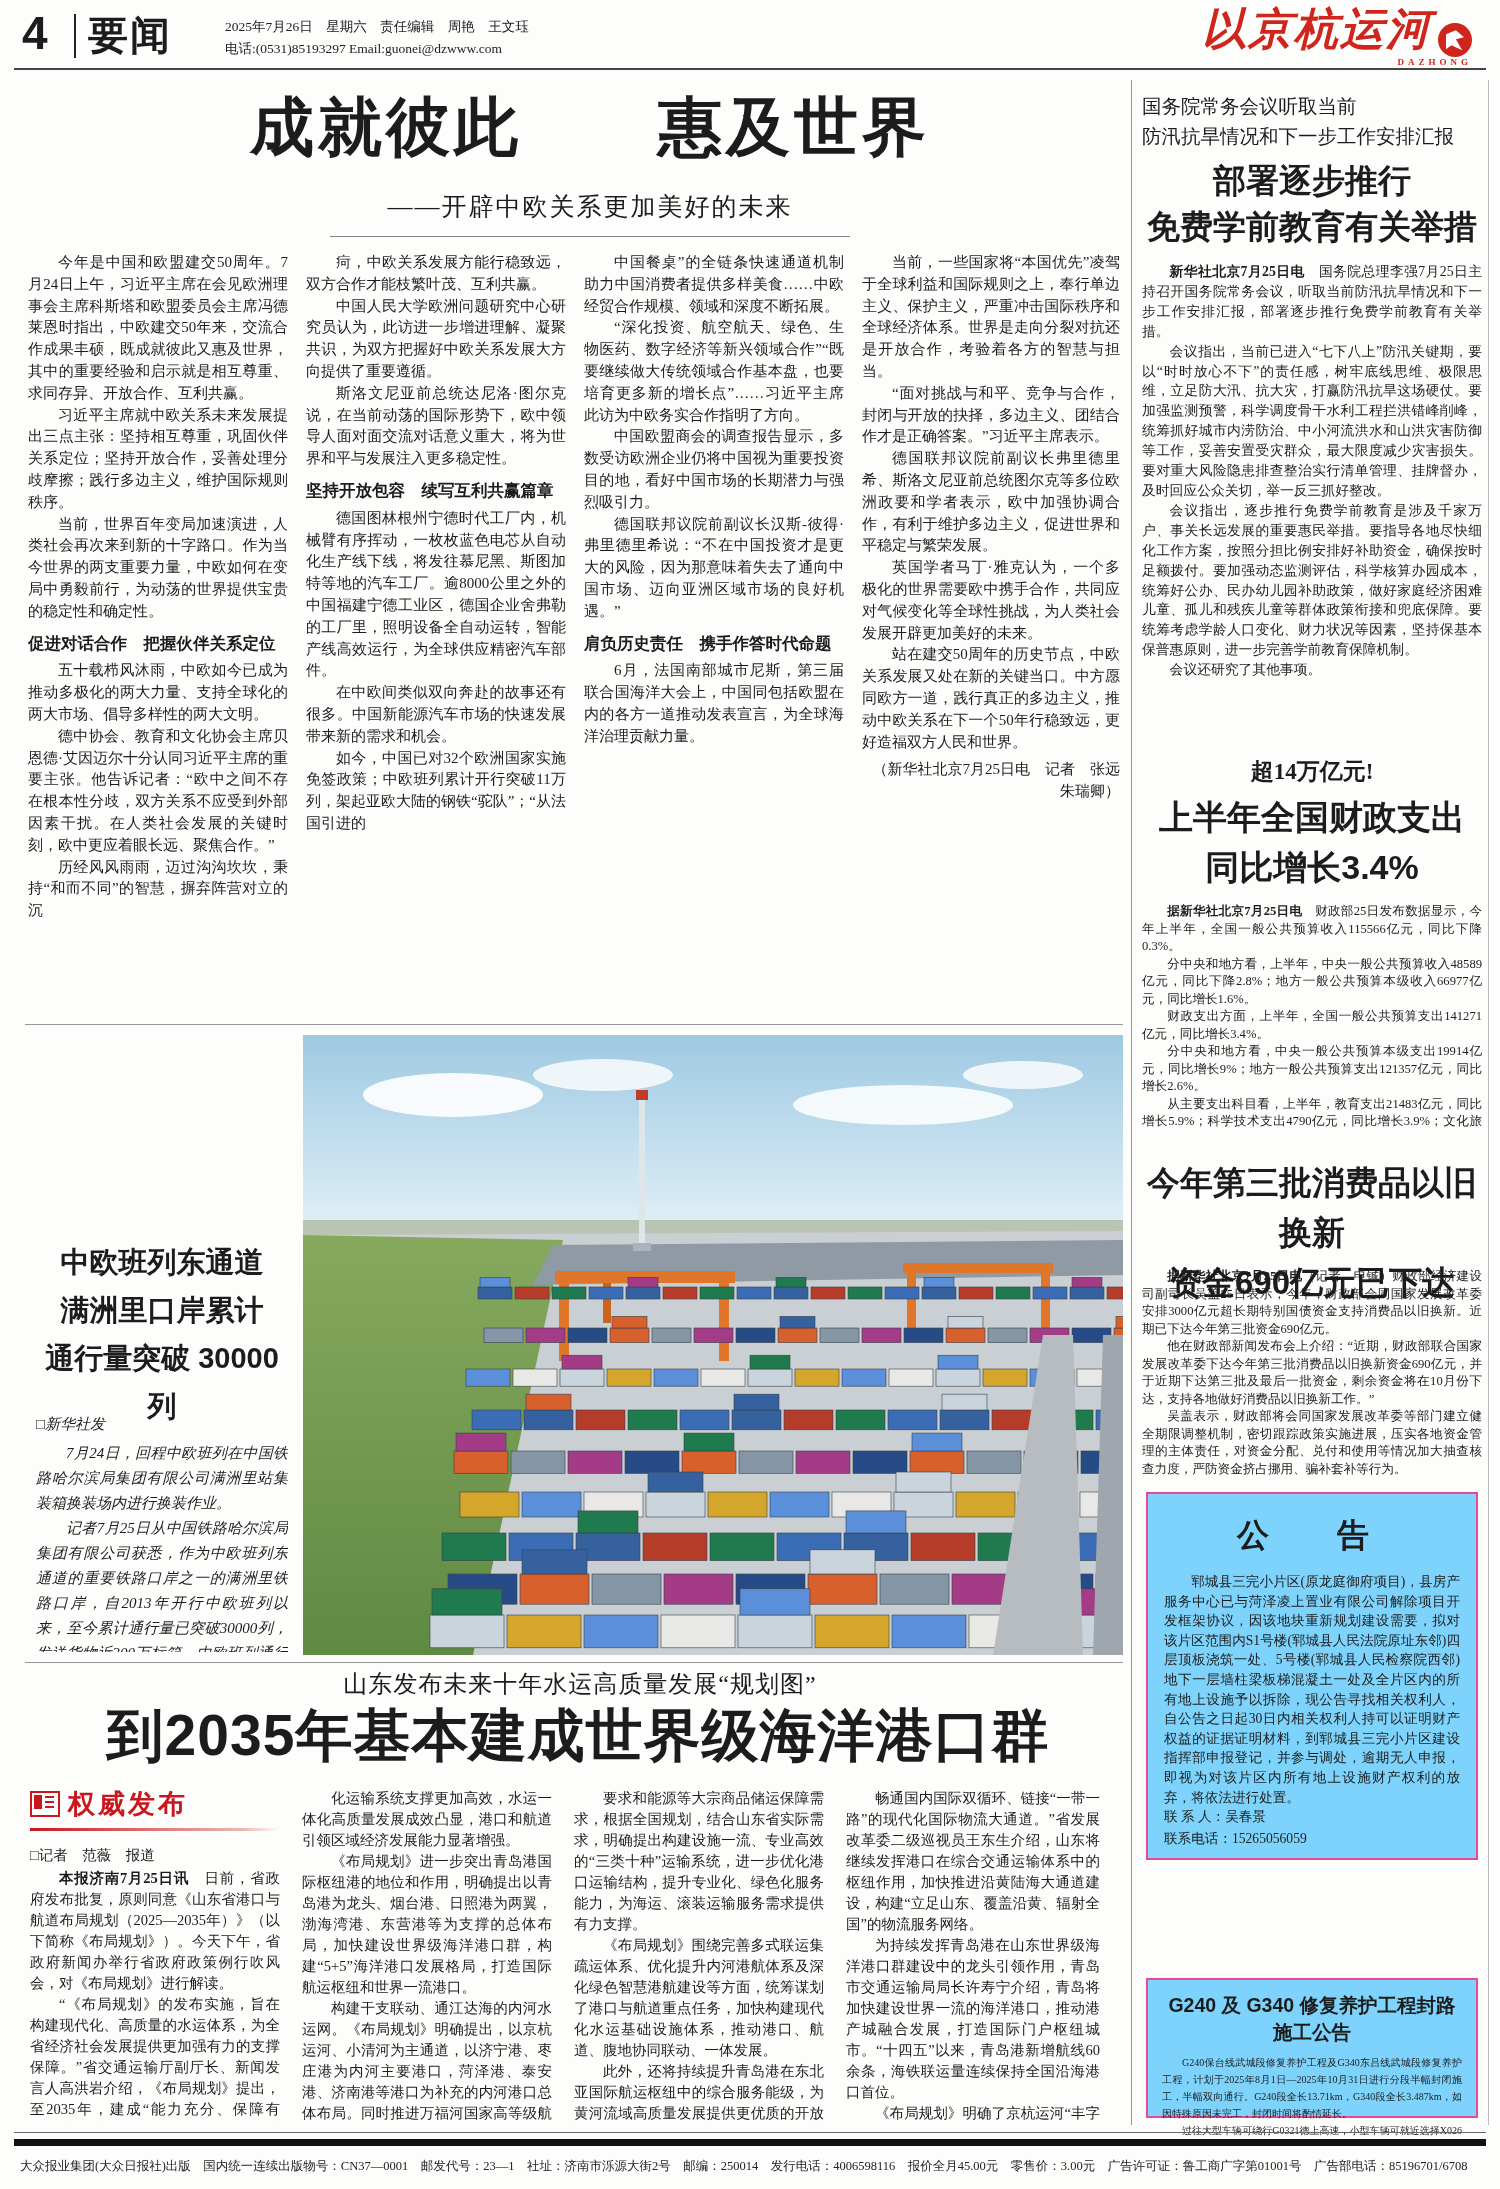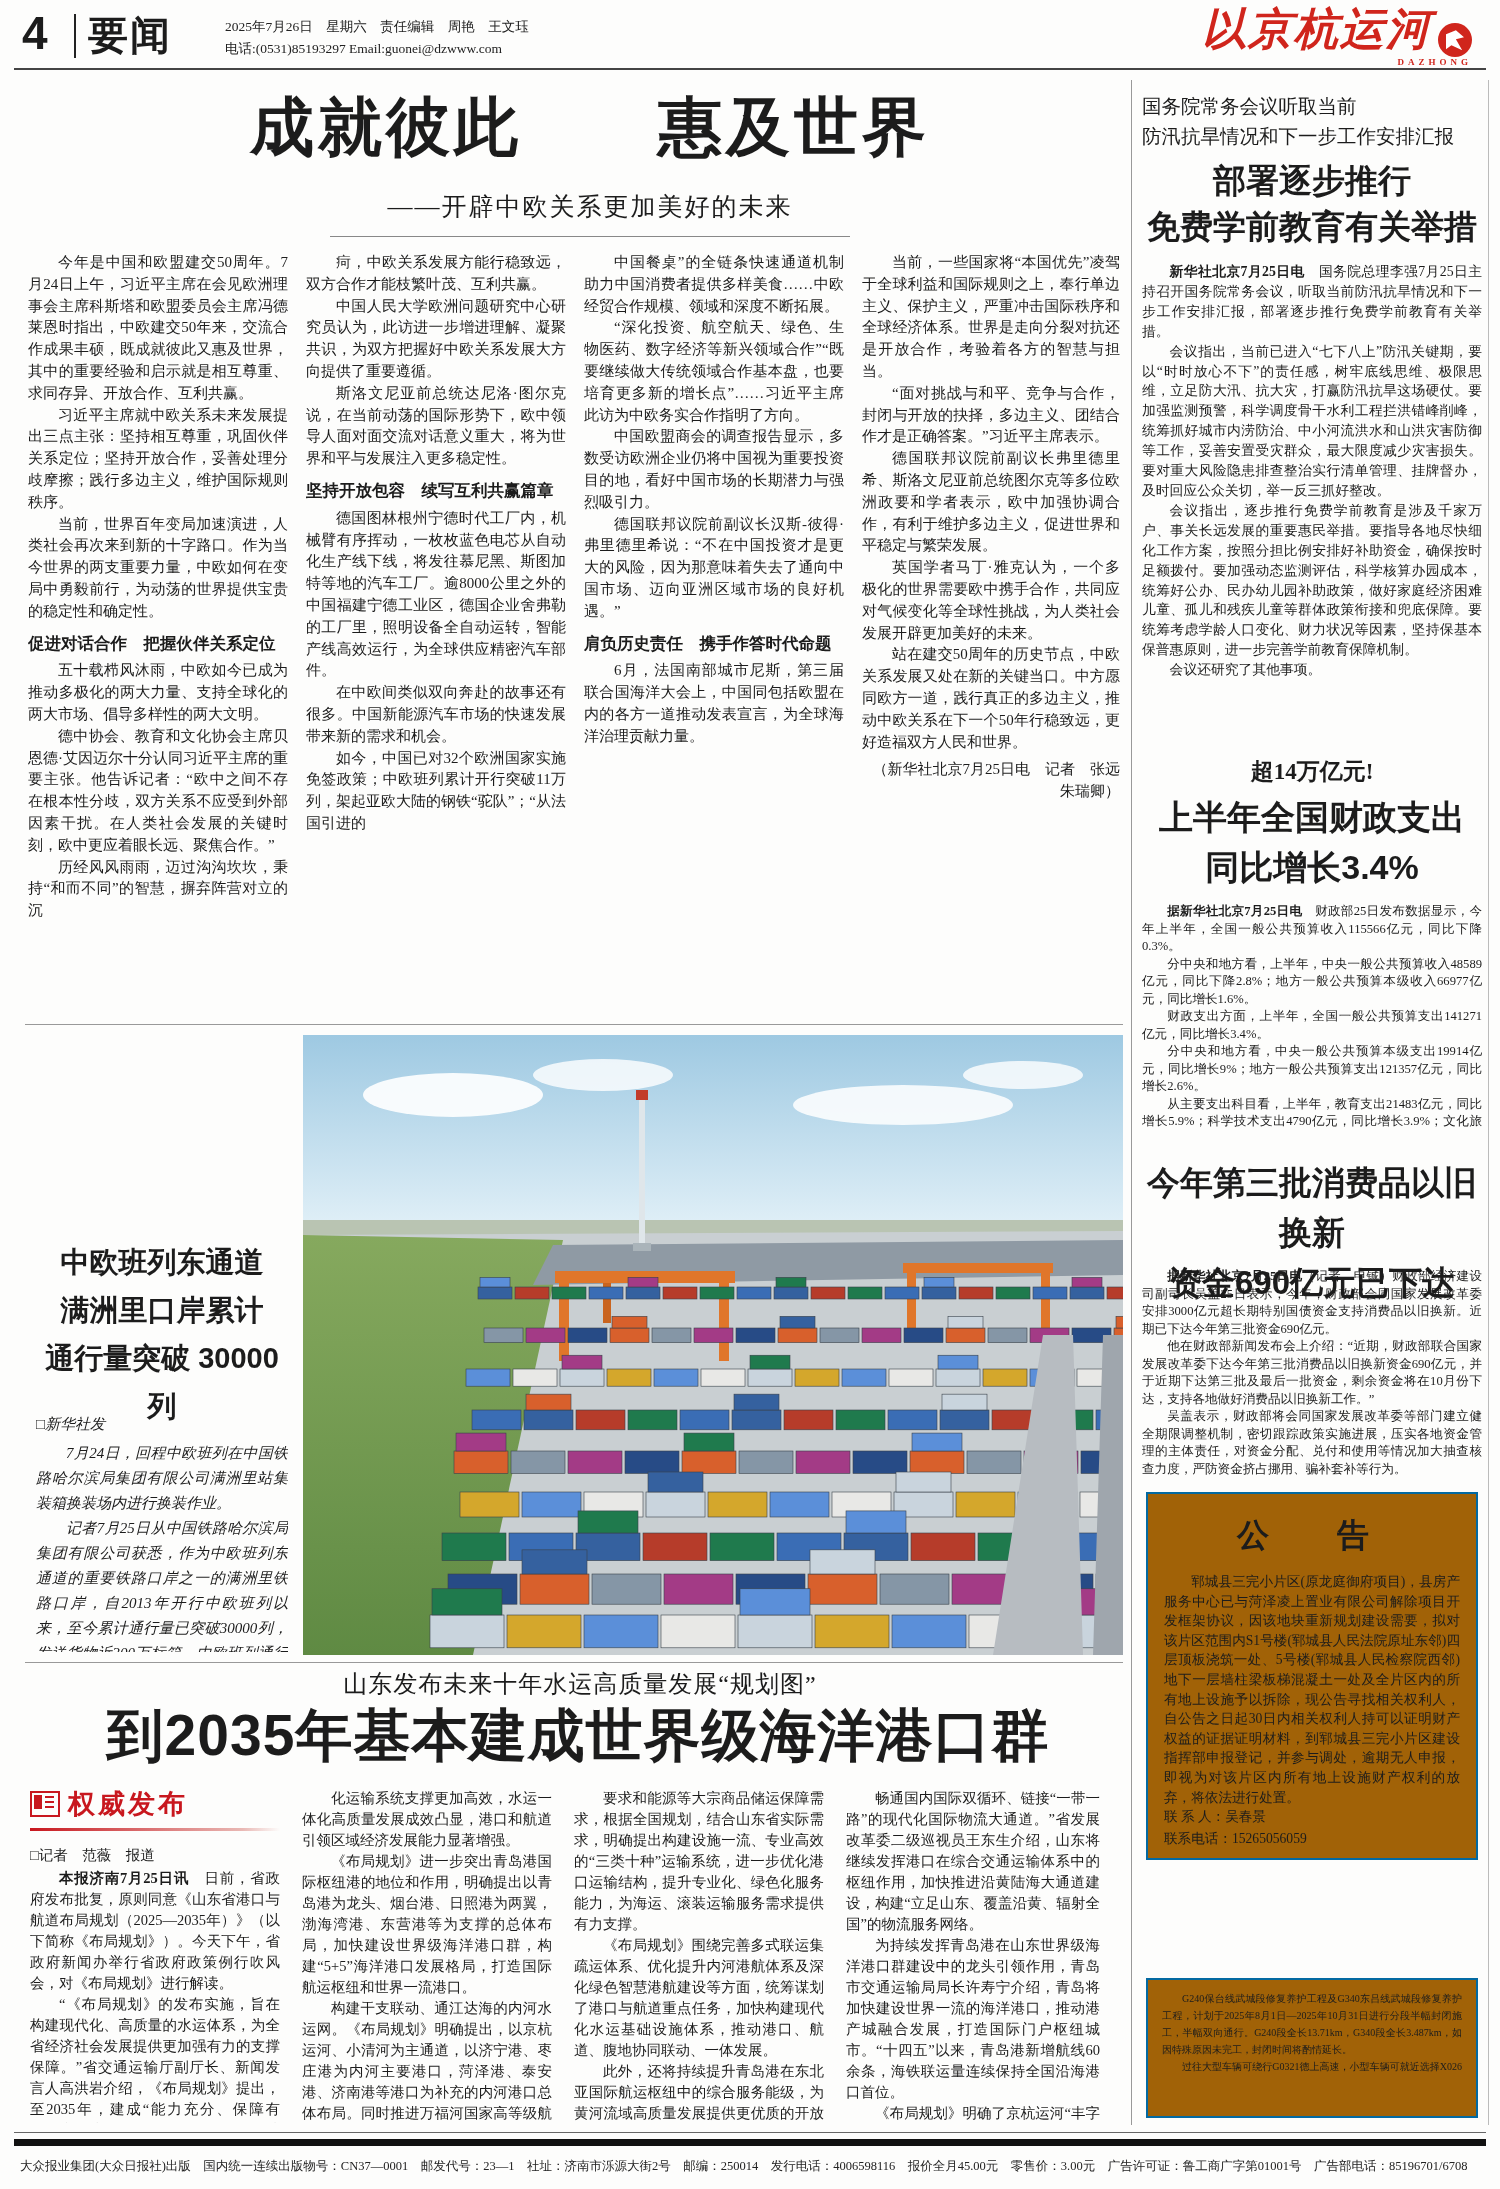--- a/index.html
+++ b/index.html
@@ -27,21 +27,21 @@
   .t-p{margin:0;text-indent:2em;text-align:justify;}
   .t-h{margin:10px 0 6px;font-weight:bold;text-align:left;text-indent:0;font-family:"Liberation Sans","DejaVu Sans",sans-serif;font-size:16.5px;}
   .t-by{margin:6px 0 0;text-align:right;text-indent:0;}
   .t-cr{margin:0 0 4px;text-indent:0;}
   .t-sg{margin:2px 0 0;text-align:right;text-indent:0;}
   .t-rep{margin:0 0 2px;text-indent:0;}
   
   .rail-kicker{text-align:left;font-size:19.5px;line-height:30px;}
   .rail-head{text-align:center;font-weight:bold;font-family:"Liberation Sans","DejaVu Sans",sans-serif;}
   
-  .noticebox{border:2px solid #0369a1;background:#a16207;}
+  .noticebox{border:2px solid #ec4899;background:#7dd3fc;}
   
   #photo{left:303px;top:1035px;width:820px;height:620px;background:#cfe3ee;overflow:hidden;}
   
   #badge{left:30px;top:1786px;width:250px;}
   #badge .txt{color:#c8171e;font-weight:bold;font-size:27px;letter-spacing:3px;vertical-align:middle;font-family:"Liberation Sans","DejaVu Sans",sans-serif;}
   #badge .rule{height:3px;background:linear-gradient(90deg,#c8171e,#e9b8b4 85%,transparent);margin-top:6px;}
   #badge-icon{display:inline-block;width:26px;height:22px;border:2px solid #c8171e;position:relative;margin-right:8px;vertical-align:middle;}
   #badge-icon:before{content:"";position:absolute;left:2px;top:2px;width:8px;height:14px;background:#c8171e;}
   #badge-icon:after{content:"";position:absolute;left:13px;top:3px;width:9px;height:2px;background:#c8171e;box-shadow:0 5px 0 #c8171e,0 10px 0 #c8171e;}
   
@@ -398,20 +398,21 @@
     <div style="text-align:center;font-size:32px;font-weight:bold;letter-spacing:18px;margin:6px 0 14px;">公　告</div>
     <div class="colbox" style="font-size:13.6px;line-height:19.6px;height:280px;">
         <p class="t-p">郓城县三完小片区(原龙庭御府项目)，县房产服务中心已与菏泽凌上置业有限公司解除项目开发框架协议，因该地块重新规划建设需要，拟对该片区范围内S1号楼(郓城县人民法院原址东邻)四层顶板浇筑一处、5号楼(郓城县人民检察院西邻)地下一层墙柱梁板梯混凝土一处及全片区内的所有地上设施予以拆除，现公告寻找相关权利人，自公告之日起30日内相关权利人持可以证明财产权益的证据证明材料，到郓城县三完小片区建设指挥部申报登记，并参与调处，逾期无人申报，即视为对该片区内所有地上设施财产权利的放弃，将依法进行处置。</p>
         <p class="t-rep">联 系 人：吴春景</p>
         <p class="t-rep">联系电话：15265056059</p>
         <p class="t-sg">郓城县三完小片区建设指挥部</p>
       </div>
   </div>
 
   <div class="abs noticebox" style="left:1146px;top:1978px;width:332px;height:140px;padding:10px 14px;box-sizing:border-box;">
+    <div class="sans" style="text-align:center;font-size:19.5px;font-weight:bold;margin:2px 0 8px;">G240 及 G340 修复养护工程封路施工公告</div>
     <div class="colbox" style="font-size:10px;line-height:17px;height:88px;">
         <p class="t-p">G240保台线武城段修复养护工程及G340东吕线武城段修复养护工程，计划于2025年8月1日—2025年10月31日进行分段半幅封闭施工，半幅双向通行。G240段全长13.71km，G340段全长3.487km，如因特殊原因未完工，封闭时间将酌情延长。</p>
         <p class="t-p">过往大型车辆可绕行G0321德上高速，小型车辆可就近选择X026北环路、古贝春大街等县乡路及村村通公路等。给您的出行造成不便，敬请谅解！</p>
       </div>
   </div>
 
   <div class="abs" style="left:14px;top:2132px;width:1472px;height:1px;background:#666;"></div>
   <div class="abs" id="foot-bar"></div>
   <div class="abs" id="foot-txt">大众报业集团(大众日报社)出版　国内统一连续出版物号：CN37—0001　邮发代号：23—1　社址：济南市泺源大街2号　邮编：250014　发行电话：4006598116　报价全月45.00元　零售价：3.00元　广告许可证：鲁工商广字第01001号　广告部电话：85196701/6708　开机3：45　印完6：25　大众华泰印务公司(大众日报印刷厂)印刷</div>
 

